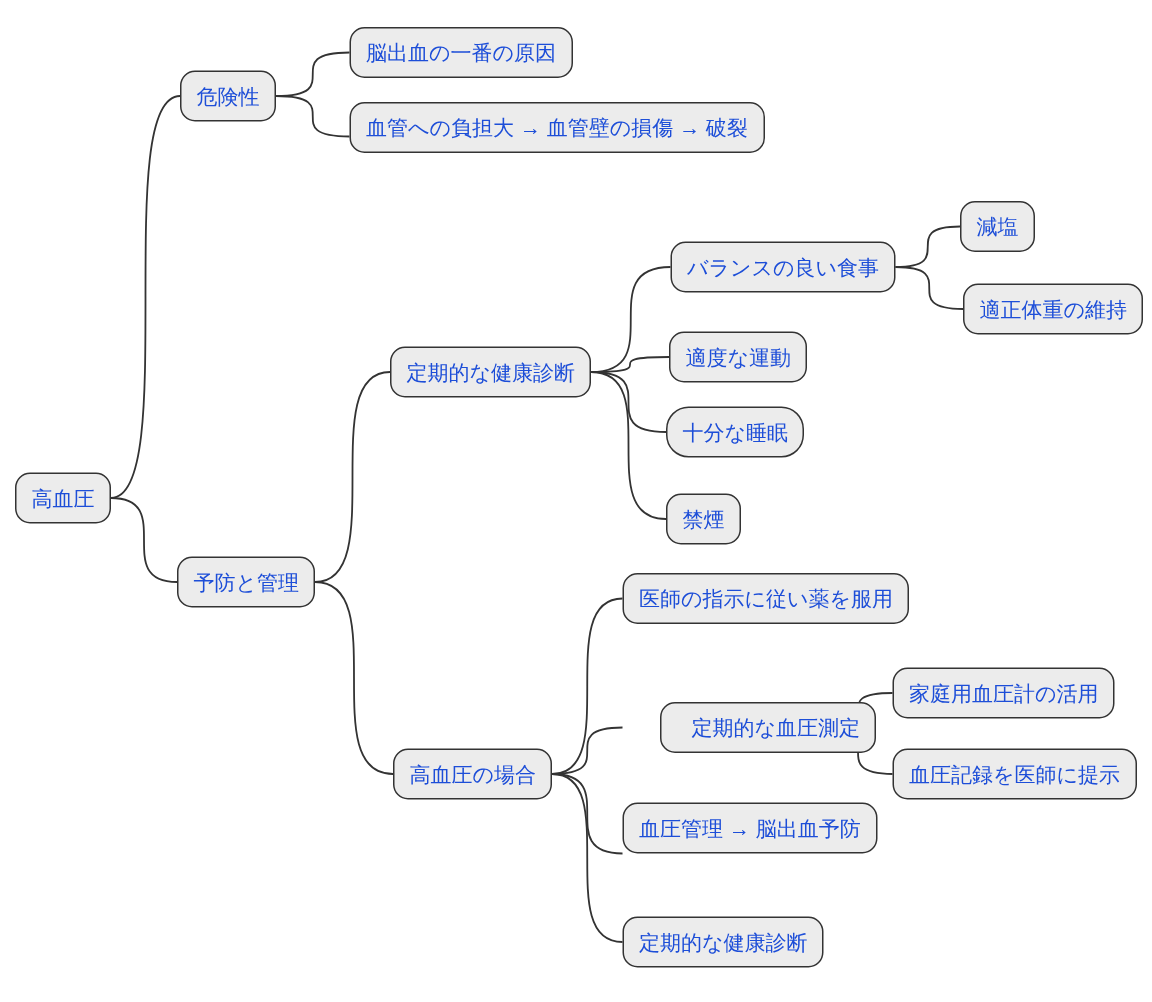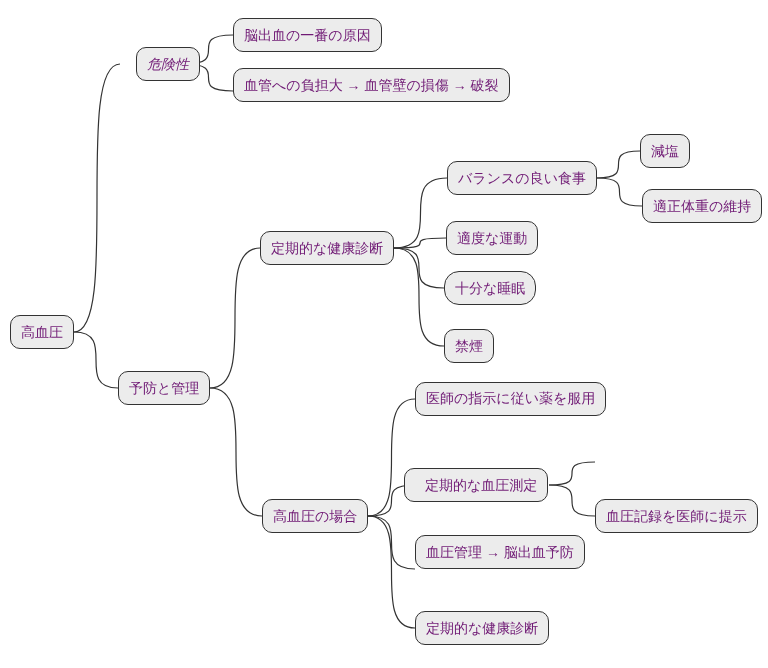--- a/index.html
+++ b/index.html
@@ -24,21 +24,21 @@
   }
   .node {
     position: absolute;
     box-sizing: border-box;
     background: var(--node-fill, #ececec);
     border: 1.5px solid var(--node-border, #333333);
     border-radius: 10px;
     padding: 6px 10px;
     font-size: 14px;
     line-height: 20px;
-    color: #701a75;
+    color: #1d4ed8;
     white-space: nowrap;
   }
 </style>
 </head>
 <body>
 
 <div id="canvas">
   <svg id="edge-layer" viewBox="0 0 768 668" xmlns="http://www.w3.org/2000/svg">
       <path d="M 74 332 C 120 332, 74 64, 120 64" fill="none" stroke="#333333" stroke-width="1.2"></path>
       <path d="M 74 332 C 118 332, 74 388, 118 388" fill="none" stroke="#333333" stroke-width="1.2"></path>
@@ -54,30 +54,31 @@
       <path d="M 597 178 C 642 178, 597 206, 642 206" fill="none" stroke="#333333" stroke-width="1.2"></path>
       <path d="M 368 516 C 415 516, 368 399, 415 399" fill="none" stroke="#333333" stroke-width="1.2"></path>
       <path d="M 368 516 C 415 516, 368 485, 415 485" fill="none" stroke="#333333" stroke-width="1.2"></path>
       <path d="M 368 516 C 415 516, 368 569, 415 569" fill="none" stroke="#333333" stroke-width="1.2"></path>
       <path d="M 368 516 C 415 516, 368 628, 415 628" fill="none" stroke="#333333" stroke-width="1.2"></path>
       <path d="M 549 485 C 595 485, 549 462, 595 462" fill="none" stroke="#333333" stroke-width="1.2"></path>
       <path d="M 549 485 C 595 485, 549 516, 595 516" fill="none" stroke="#333333" stroke-width="1.2"></path>
     </svg>
 
   <div class="node" style="left:10px;  top:315px;">高血圧</div>
-  <div class="node" style="left:136px; top:47px;font-style:italic;">危険性</div>
+  <div class="node" style="left:120px; top:47px;">危険性</div>
   <div class="node" style="left:233px; top:18px;">脳出血の一番の原因</div>
   <div class="node" style="left:233px; top:68px;">血管への負担大 → 血管壁の損傷 → 破裂</div>
   <div class="node" style="left:118px; top:371px;text-align:right;">予防と管理</div>
   <div class="node" style="left:260px; top:231px;">定期的な健康診断</div>
   <div class="node" style="left:447px; top:161px;">バランスの良い食事</div>
   <div class="node" style="left:640px; top:134px;">減塩</div>
   <div class="node" style="left:642px; top:189px;">適正体重の維持</div>
   <div class="node" style="left:446px; top:221px;">適度な運動</div>
   <div class="node" style="left:444px; top:271px;border-radius:15px;">十分な睡眠</div>
   <div class="node" style="left:444px; top:329px;">禁煙</div>
   <div class="node" style="left:262px; top:499px;">高血圧の場合</div>
-  <div class="node" style="left:415px; top:382px;font-family:Liberation Serif, serif;">医師の指示に従い薬を服用</div>
-  <div class="node" style="left:404px; top:468px;padding-left:20px;">定期的な血圧測定</div>
+  <div class="node" style="left:415px; top:382px;">医師の指示に従い薬を服用</div>
+  <div class="node" style="left:440px; top:468px;padding-left:20px;">定期的な血圧測定</div>
+  <div class="node" style="left:595px; top:445px;">家庭用血圧計の活用</div>
   <div class="node" style="left:595px; top:499px;">血圧記録を医師に提示</div>
   <div class="node" style="left:415px; top:535px;">血圧管理 → 脳出血予防</div>
   <div class="node" style="left:415px; top:611px;">定期的な健康診断</div>
 </div>
 
 </body></html>

